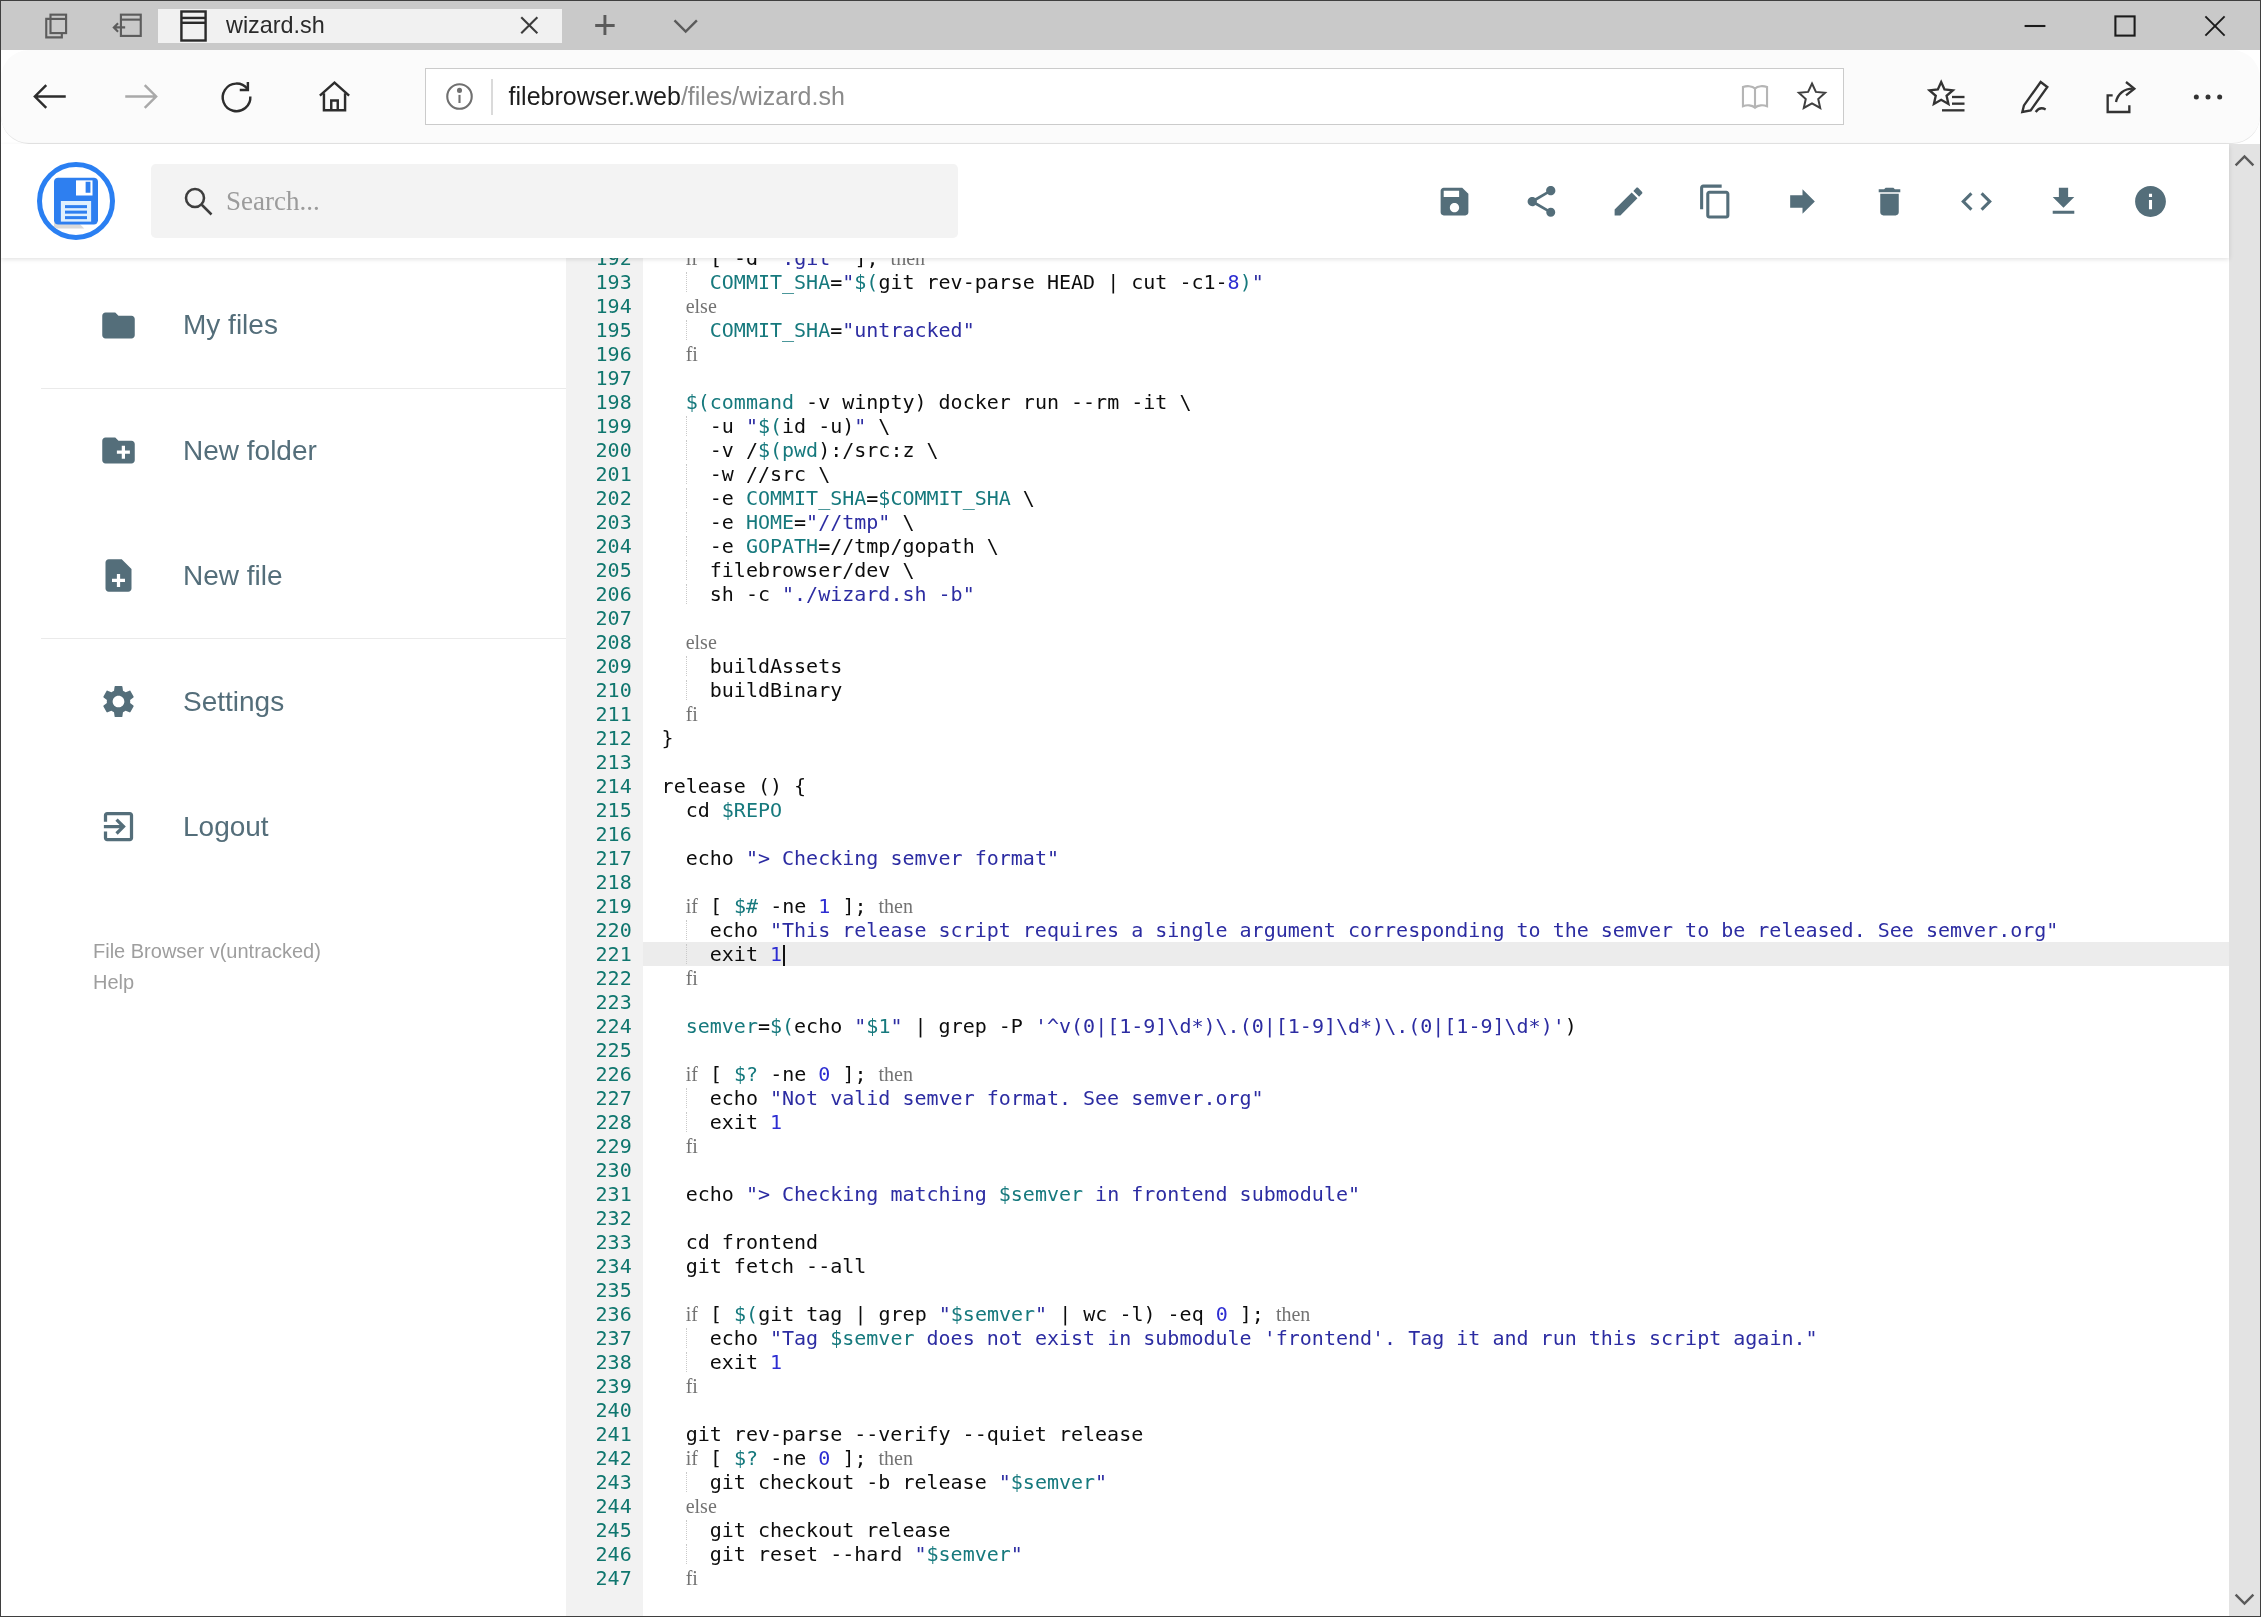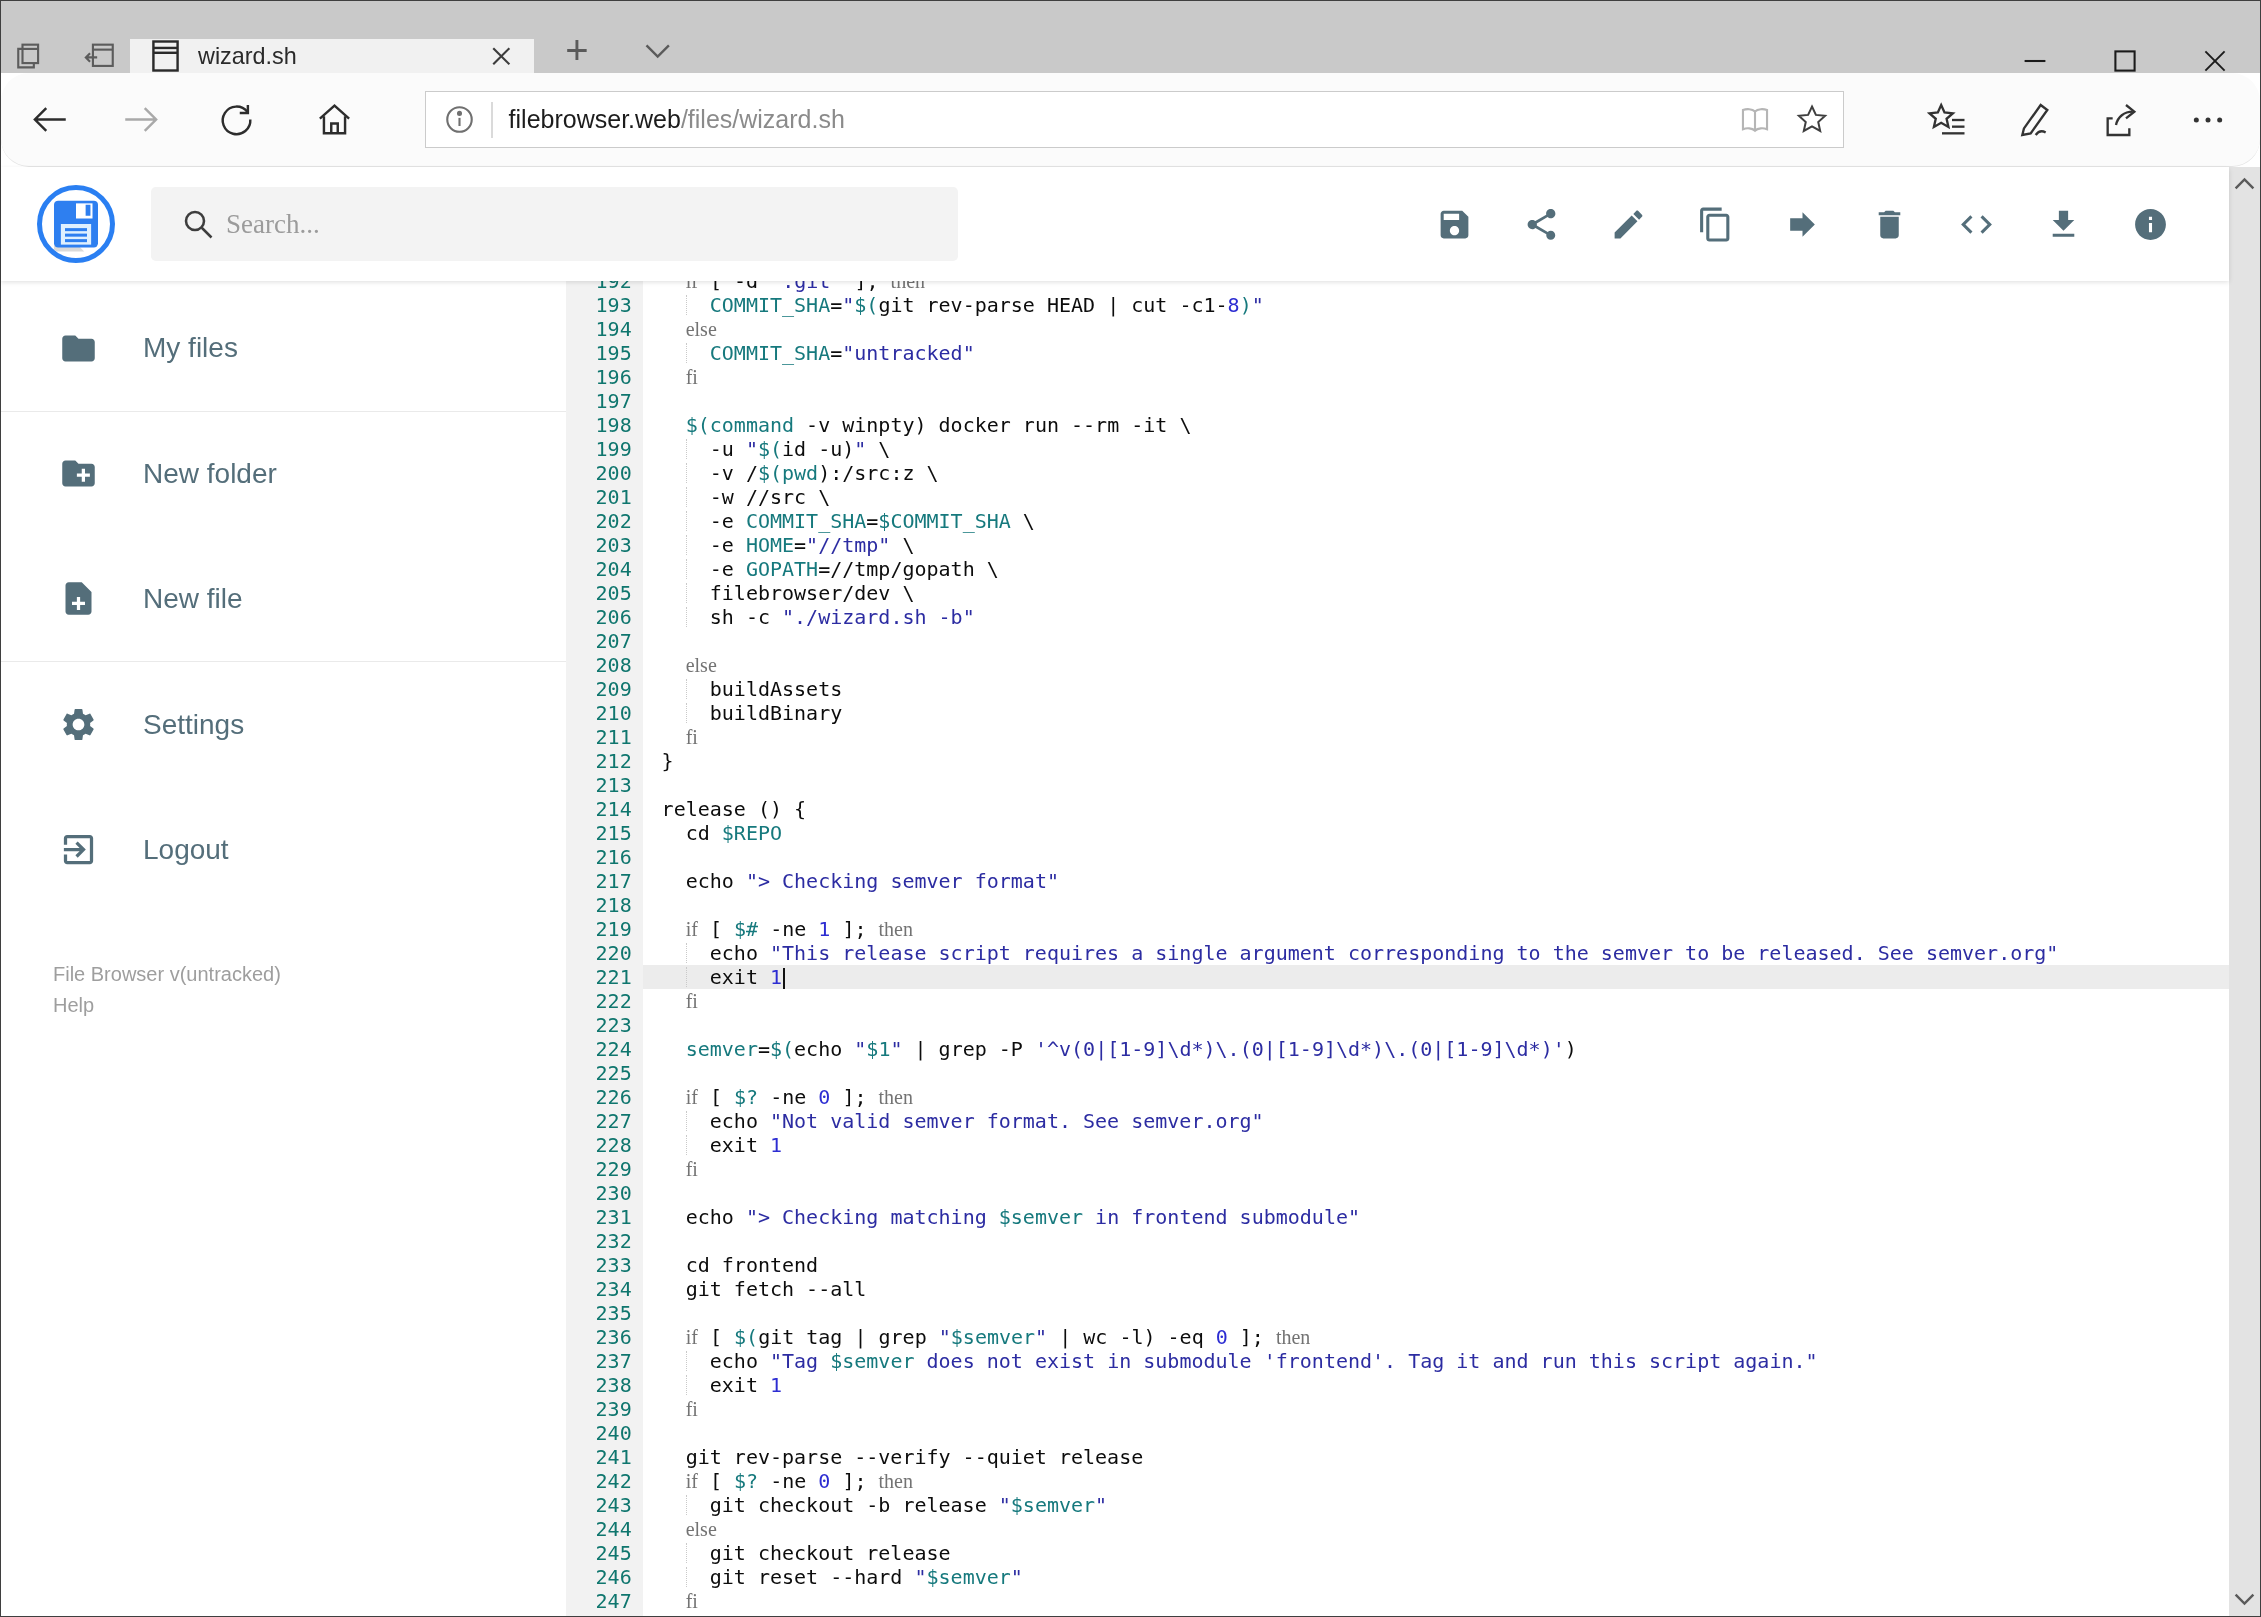--- a/index.html
+++ b/index.html
@@ -1,20 +1,20 @@
 <!DOCTYPE html>
 <html style="font-size:13px"><head>
 <meta charset="utf-8">
 <style>
   * { margin:0; padding:0; box-sizing:border-box; }
   html,body { width:2261px; height:1617px; overflow:hidden; font-family:"Liberation Sans",sans-serif; background:#fff; }
   .window { position:absolute; inset:0; border:1.6px solid #3f3f3f; display:flex; flex-direction:column; background:#fff; }
 
   
-  .tabbar { height:72px; background:#c9c9c9; display:flex; align-items:flex-end; flex-shrink:0; }
+  .tabbar { height:49px; background:#c9c9c9; display:flex; align-items:center; flex-shrink:0;padding-left:28px; }
   .aside-icons { width:129px; display:flex; align-items:center; justify-content:center; gap:32px; color:#5c5c5c; }
   .tab { width:404px; background:#f1f1f1; display:flex; align-items:center; padding:0 21px; }
   .tab-title { flex:1; margin-left:18px; font-size:23.4px; color:#2a2a2a; }
   .tab-close { display:flex; align-items:center; color:#3c3c3c; }
   .tab-extra { display:flex; align-items:center; color:#555; }
   .newtab-btn { width:60px; display:flex; align-items:center; justify-content:center; font-size:40px; font-weight:300; color:#5a5a5a; margin-left:13px; }
   .tab-chevron { width:60px; display:flex; align-items:center; justify-content:center; color:#5a5a5a; margin-left:21px; }
   .win-controls { margin-left:auto; display:flex; }
   .win-btn { width:90px; display:flex; align-items:center; justify-content:center; color:#1b1b1b; }
 
@@ -44,21 +44,21 @@
   .logo { width:78px; height:78px; margin-left:36px; border-radius:50%; border:5.7px solid #2a7ff2; background:#fff; overflow:hidden; display:flex; align-items:center; justify-content:center; flex-shrink:0; }
   .search { margin-left:36px; width:807px; height:74px; background:#f3f3f3; border-radius:4.8px; display:flex; align-items:center; }
   .search-icon { margin-left:29px; display:flex; color:#3d3d3d; }
   .search input { flex:1; margin-left:10px; border:none; outline:none; background:transparent; font-size:27px; color:#444; font-family:Liberation Serif, serif; }
   .search input::placeholder { color:#9b9b9b; }
   .toolbar { margin-left:auto; margin-right:60px; display:flex; align-items:center; gap:50px; color:#546e7a; }
   .tool { display:flex; align-items:center; }
 
   
   .content { flex:1; display:flex; min-height:0; background:#fff; }
-  .sidebar { width:565px; padding-top:22.6px; flex-shrink:0; }
+  .sidebar { width:565px; padding-top:22.6px; flex-shrink:0;padding-left:40px; }
   .sb-item { height:89px; display:flex; align-items:center; padding-left:58px; color:#546e7a; }
   .sb-item + .sb-item { margin-top:36px; }
   .sb-label { margin-left:45px; font-size:28px; }
   .sb-divider { height:0.8px; background:#eaeaea; margin:18px 0; }
   .sb-footer { margin:65px 0 0 52px; font-size:20px; color:#9e9e9e; line-height:31px; }
 
   
   .editor { flex:1; display:flex; overflow:hidden; min-width:0; }
   .gutter { width:77px; background:#f2f2f2; flex-shrink:0; overflow:hidden; }
   .codearea { flex:1; position:relative; overflow:hidden; }

